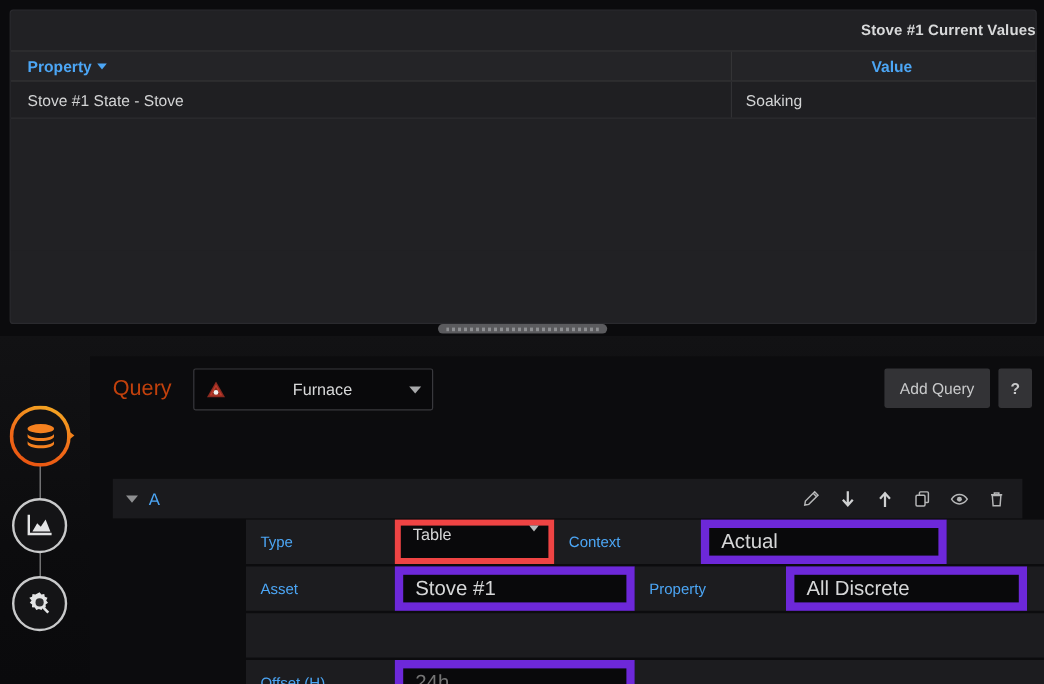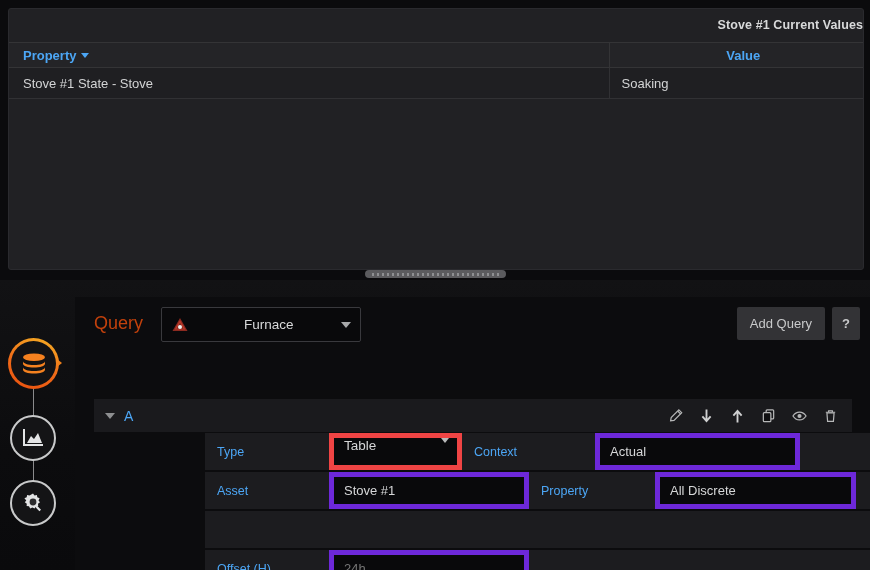--- a/index.html
+++ b/index.html
@@ -199,23 +199,23 @@
   .flabel {
     background: #1c1c1f;
     color: #4ca6f5;
     font-size: 12.5px;
     display: flex; align-items: center;
     padding: 0 12px;
     flex: none;
   }
   .finput {
     background: #09090b;
-    border: 5px solid #6d28d9;
+    border: 7px solid #6d28d9;
     color: #d6d7d8;
-    font-size: 13px;
+    font-size: 17px;
     display: flex; align-items: center;
     padding: 0 10px;
     flex: none;
     cursor: text;
   }
   .finput.ph { color: #67686a; }
   .fselect {
     background: #09090b;
     border: 5px solid #ef4444;
     color: #d6d7d8;
@@ -355,21 +355,21 @@
       </div>
 
       <div class="qfields">
 
         <div class="frow">
           <div class="flabel" style="width:124px">Type</div>
           <div class="fselect" style="width:133px">
             <span class="cv">Table</span>
             <span class="fsel-caret"></span>
           </div>
-          <div class="flabel" style="width:133px">Context</div>
+          <div class="flabel" style="width:122px">Context</div>
           <div class="finput" style="width:205px">Actual</div>
           <div class="fspacer"></div>
         </div>
 
         <div class="frow">
           <div class="flabel" style="width:124px">Asset</div>
           <div class="finput" style="width:200px">Stove #1</div>
           <div class="flabel" style="width:126px">Property</div>
           <div class="finput" style="width:201px">All Discrete</div>
           <div class="fspacer"></div>

